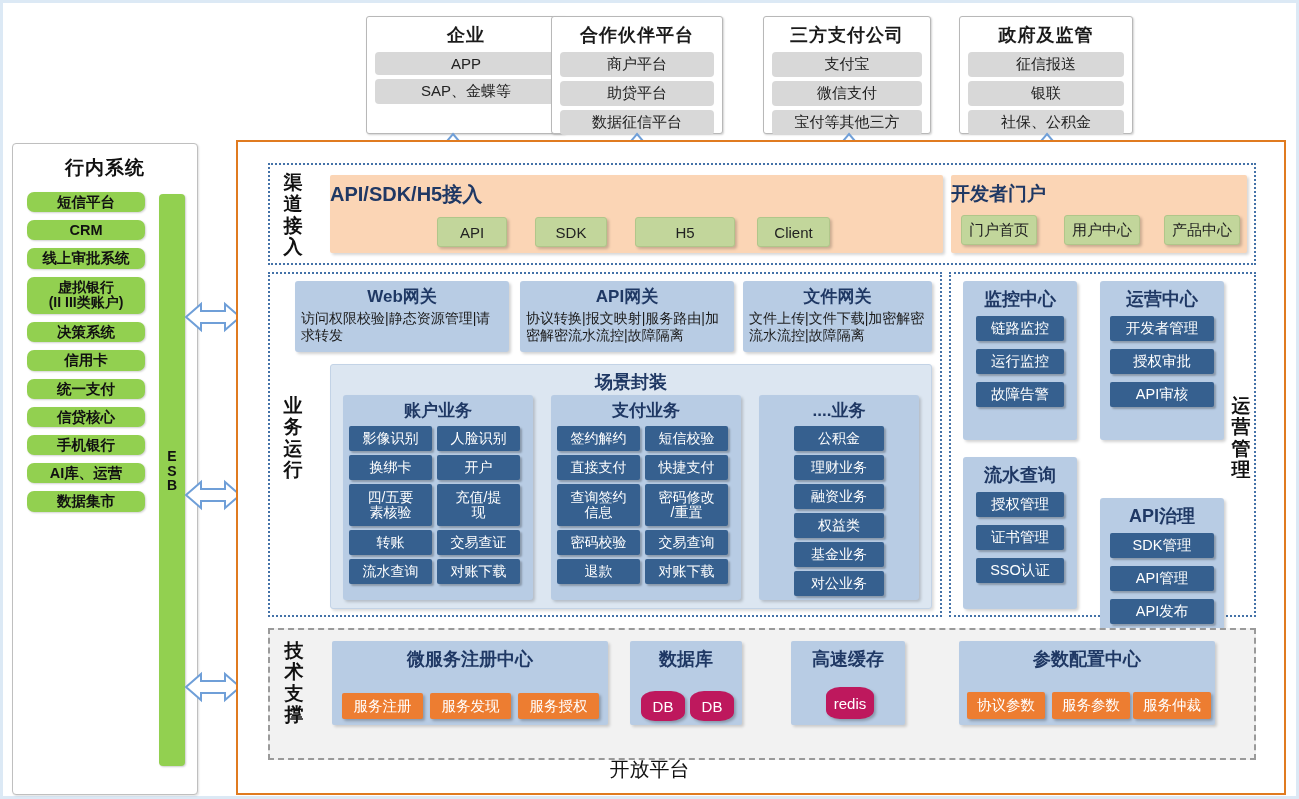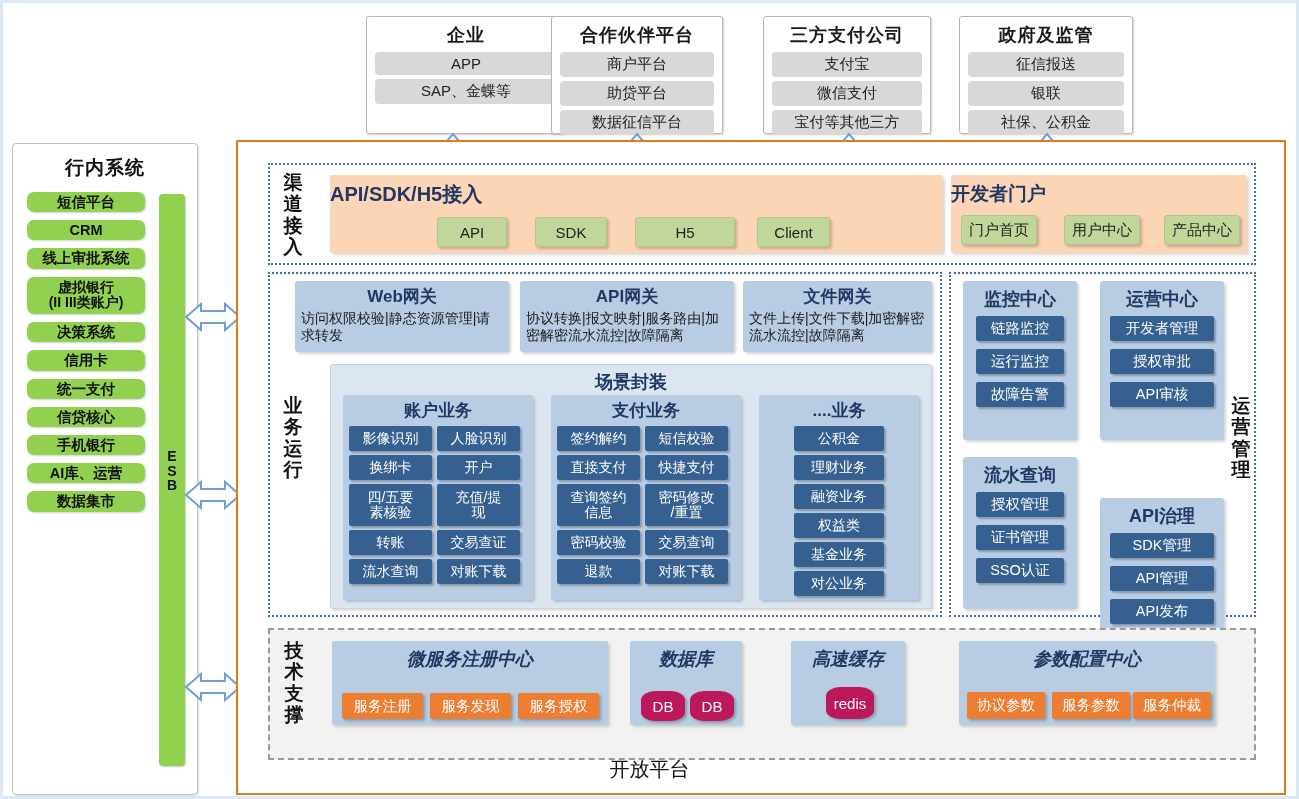--- a/index.html
+++ b/index.html
@@ -162,21 +162,20 @@
   }
 
   
   .tech{
     position:absolute; background:#b8cce4; border-radius:2px;
     box-shadow:2px 2px 3px rgba(0,0,0,.16);
   }
   .tech-title{
     text-align:center; font-weight:bold; font-size:18px; color:#1f3864;
     padding-top:6px;
-    font-style:italic;
   }
   .orange-chip{
     background:#ed7d31; color:#fff; font-size:14.5px; border-radius:2px;
     text-align:center; display:flex; align-items:center; justify-content:center;
     box-shadow:2px 2px 3px rgba(0,0,0,.25);
   }
   .cyl{
     background:#be185d; color:#fff; font-size:15px; font-weight:normal;
     border-radius:14px/9px; text-align:center;
     display:flex; align-items:center; justify-content:center;

